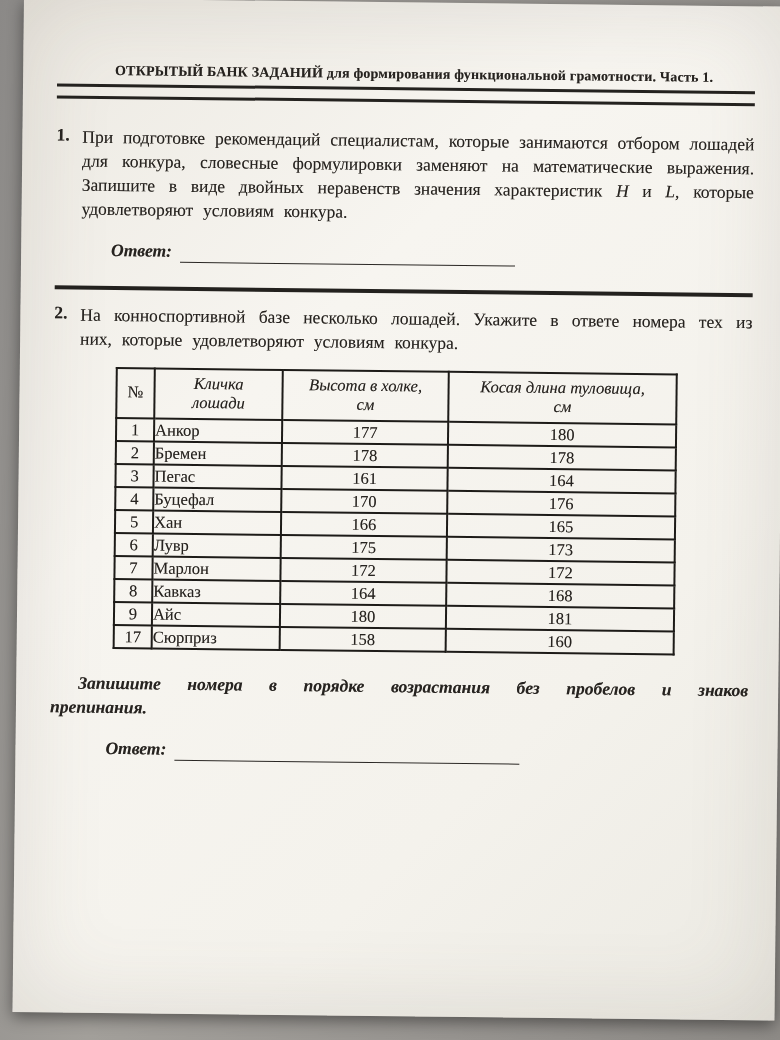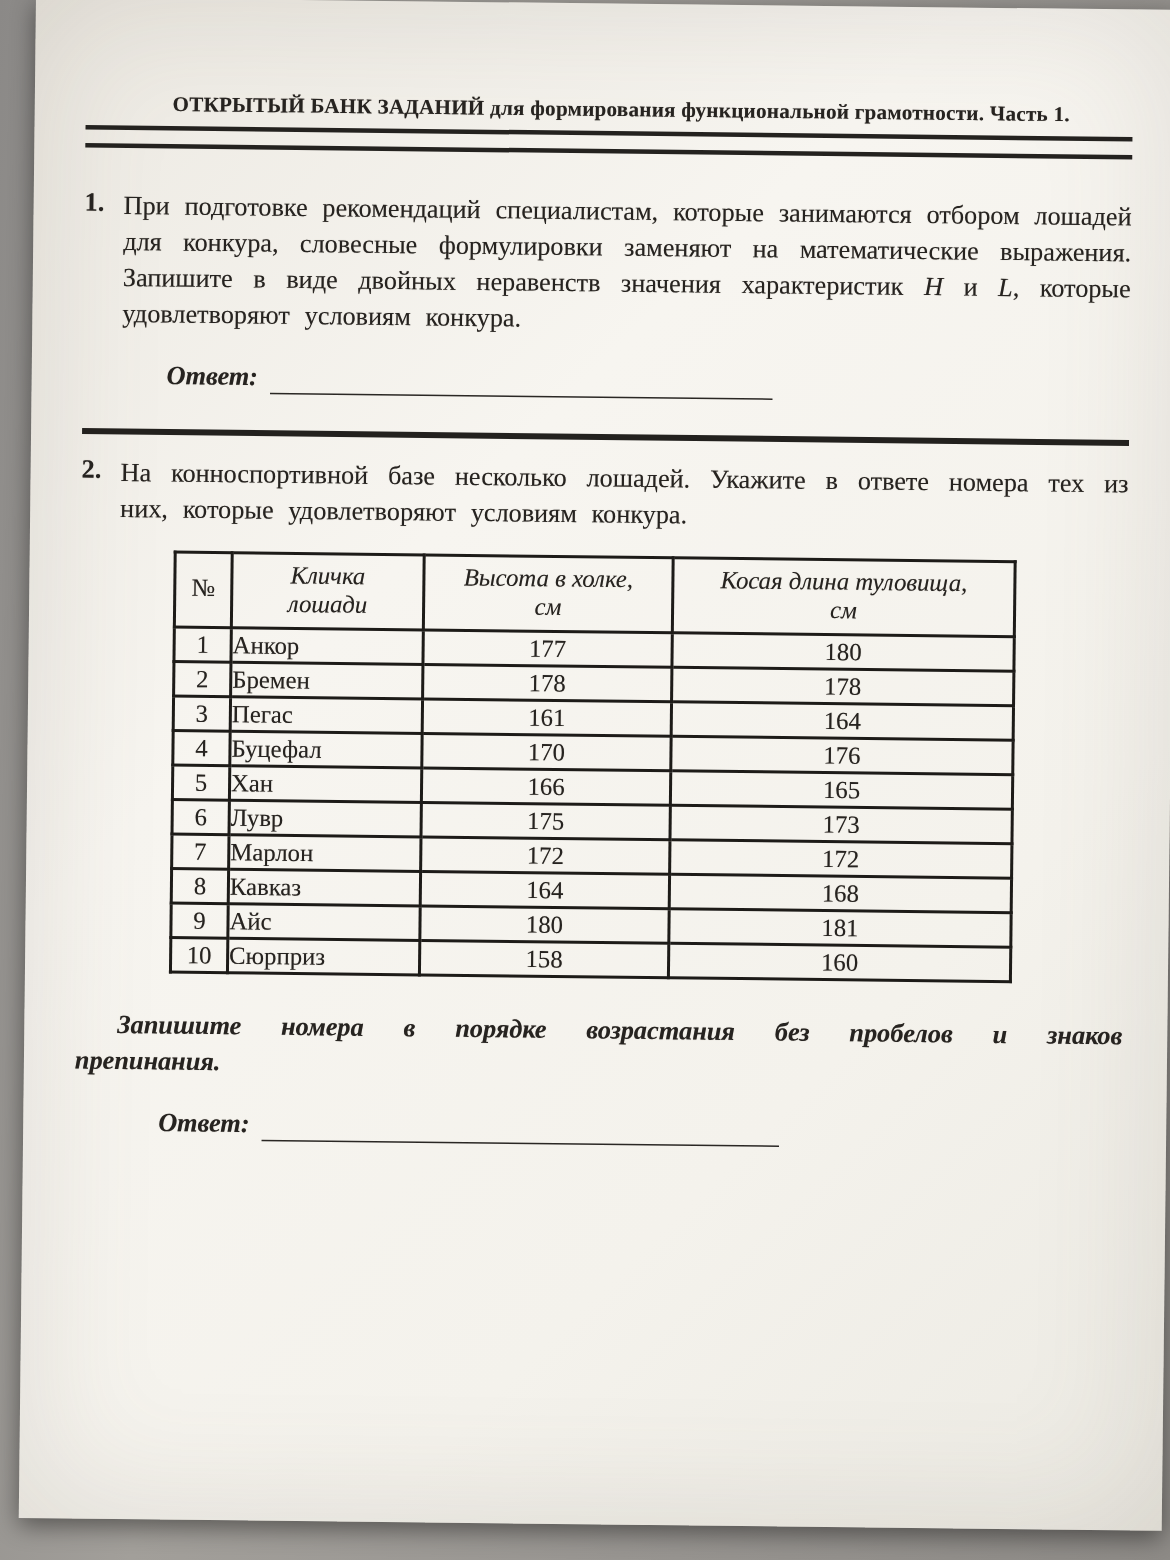--- a/index.html
+++ b/index.html
@@ -202,21 +202,21 @@
             <td class="c-height">164</td>
             <td class="c-length">168</td>
           </tr>
           <tr>
             <td class="c-num">9</td>
             <td class="c-name">Айс</td>
             <td class="c-height">180</td>
             <td class="c-length">181</td>
           </tr>
           <tr>
-            <td class="c-num">10</td>
+            <td class="c-num">17</td>
             <td class="c-name">Сюрприз</td>
             <td class="c-height">158</td>
             <td class="c-length">160</td>
           </tr>
         </tbody>
       </table>
 
       <div class="note">Запишите номера в порядке возрастания без пробелов и знаков препинания.</div>
 
       <div class="answer-row answer-row-2">

